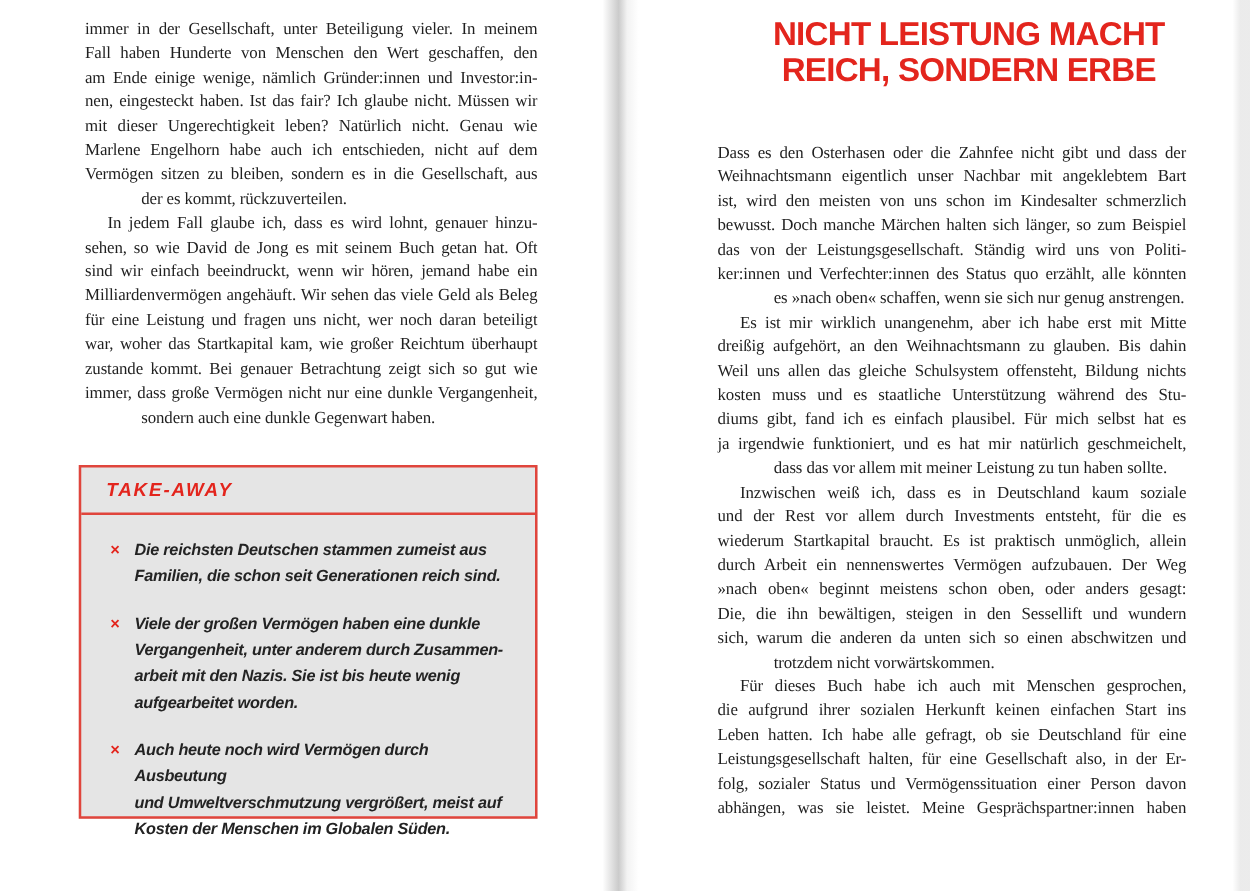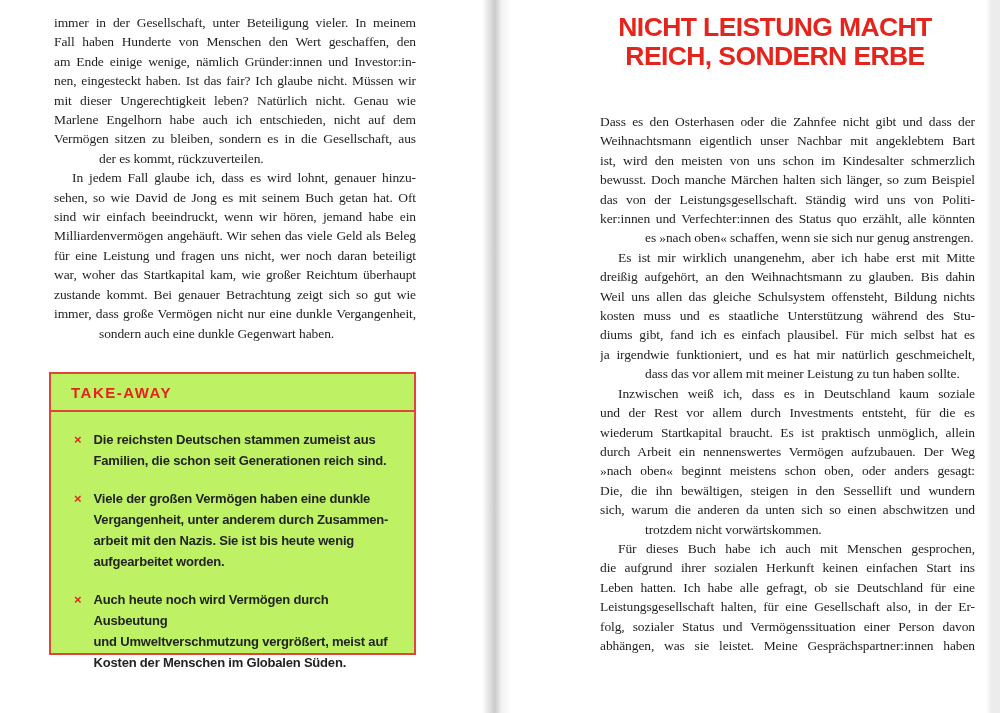--- a/index.html
+++ b/index.html
@@ -5,27 +5,27 @@
   html, body { margin: 0; padding: 0; background: #ffffff; }
   .spread {
     position: relative;
     width: 1000px;
     height: 713px;
     background: #ffffff;
     overflow: hidden;
     font-family: "Liberation Serif", serif;
   }
   .page { position: absolute; top: 0; height: 713px; width: 500px; }
-  .page-left  { left: 4px; padding-left: 41px; }
+  .page-left  { left: 18px; padding-left: 41px; }
   .page-right { left: 500px; }
 
   
   .text-block { position: absolute; }
   .text-block-left  { left: 50px; top: 13px;  width: 362px; }
-  .text-block-right { left: 100px; top: 112px; width: 375px; }
+  .text-block-right { left: 74px; top: 112px; width: 375px; }
   .bodyline {
     font-size: 13.5px;
     line-height: 19.4px;
     color: #1f1f1f;
     text-align: justify;
     text-align-last: justify;
     text-justify: inter-word;
     overflow: hidden;
     letter-spacing: -0.1px;
   }
@@ -46,21 +46,22 @@
     letter-spacing: -0.6px;
     color: var(--accent-red, #e3251d);
   }
 
   
   .takeaway-box {
     position: absolute;
     left: 45px; top: 372px;
     width: 363px; height: 279px;
     border: 2px solid var(--border-red, #e0453c);
-    background: #bef264;
+    background: #e5e5e5;
+    font-style: italic;
   }
   .ta-header {
     padding: 10px 20px 8px 20px;
     border-bottom: 2px solid var(--border-red, #e0453c);
   }
   .ta-header span {
     font-family: "Liberation Sans", sans-serif;
     font-weight: 800;
     font-size: 15px;
     letter-spacing: 1.5px;

